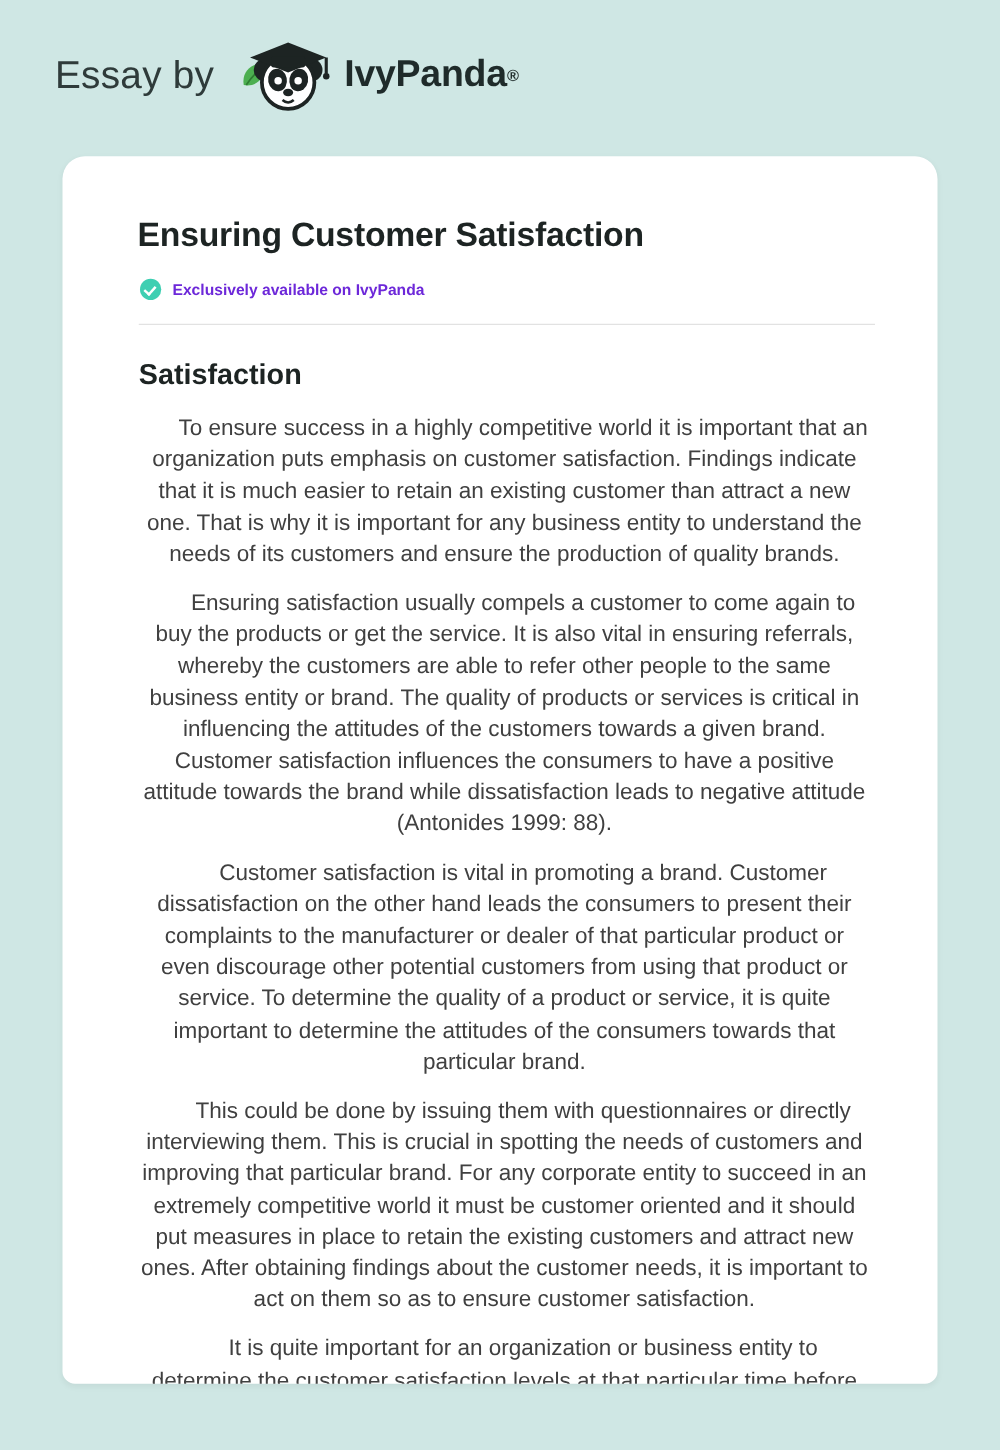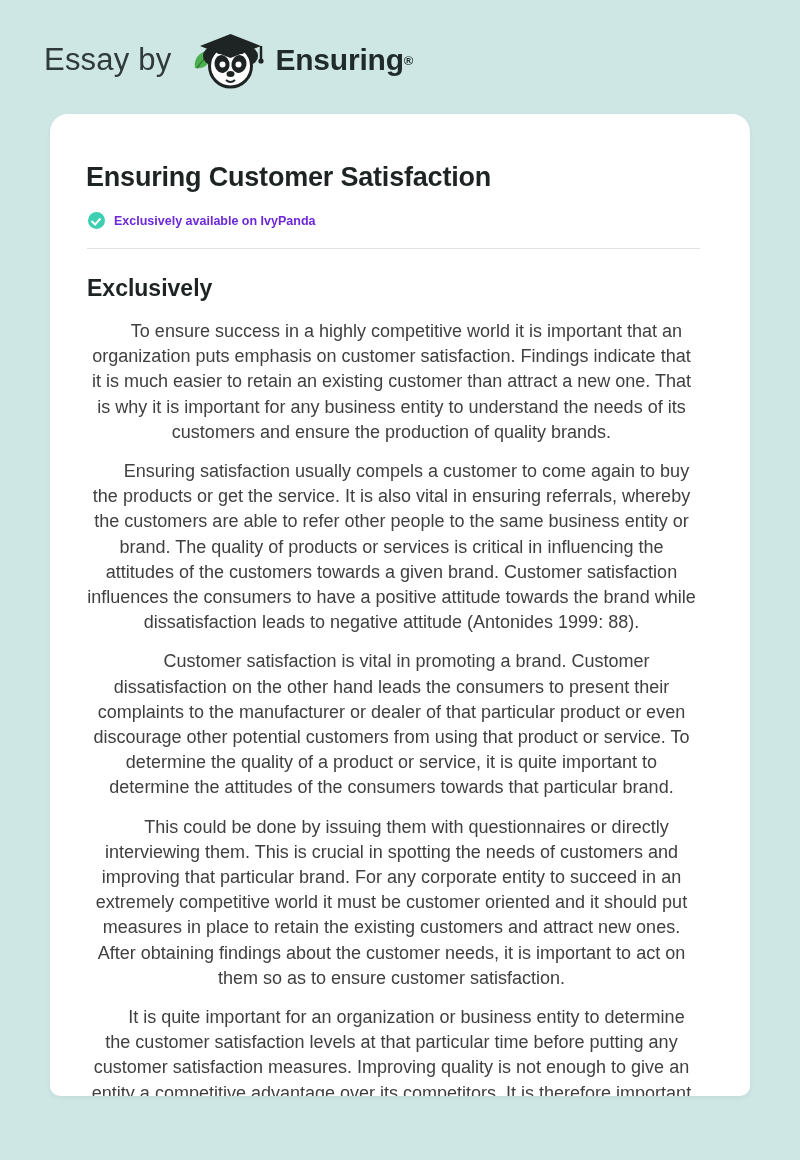--- a/index.html
+++ b/index.html
@@ -57,29 +57,29 @@
   .brand-reg {
     font-size: 13px;
     vertical-align: super;
     font-weight: bold;
     color: #1f2b2a;
   }
 
   
   .card {
     position: absolute;
-    top: 114px;
+    top: 125px;
     left: 50px;
     width: 700px;
     height: 982px;
     background: #ffffff;
     border-radius: 18px 18px 10px 10px;
     box-shadow: 0 2px 5px rgba(0,0,0,0.05);
     box-sizing: border-box;
-    padding: 28px 28px 0 14px;
+    padding: 28px 28px 0 38px;
     overflow: hidden;
   }
 
   .doc-title {
     font-size: 27px;
     font-weight: bold;
     color: #1d2423;
     margin: 20px 0 0 22px;
     letter-spacing: -0.2px;
   }
@@ -167,37 +167,37 @@
 
           <ellipse cx="43.5" cy="46" rx="4" ry="3" fill="#1d2423"></ellipse>
           <path d="M39 52 Q43.5 56 48 52" stroke="#1d2423" stroke-width="2" fill="none"></path>
 
           <path d="M13 18 L43.5 6 L74 18 L43.5 30 Z" fill="#1d2423"></path>
           <rect x="30" y="17" width="27" height="9" rx="2" fill="#1d2423"></rect>
           <path d="M74 18 L74 31" stroke="#1d2423" stroke-width="2.5"></path>
           <circle cx="74" cy="33" r="2.6" fill="#1d2423"></circle>
         </svg>
       </span>
-      <span class="brand-name">Ensuring</span>
+      <span class="brand-name">IvyPanda</span>
       <span class="brand-reg">®</span>
     </span>
   </div>
 
   <div class="card">
 
     <h1 class="doc-title">Ensuring Customer Satisfaction</h1>
 
     <div class="badge-row">
       <span class="check-icon"></span>
       <span class="badge-text">Exclusively available on IvyPanda</span>
     </div>
 
     <div class="divider"></div>
 
-    <h2 class="section-heading">Exclusively</h2>
+    <h2 class="section-heading">Satisfaction</h2>
 
     <p class="body-text first">To ensure success in a highly competitive world it is important that an organization puts emphasis on customer satisfaction. Findings indicate that it is much easier to retain an existing customer than attract a new one. That is why it is important for any business entity to understand the needs of its customers and ensure the production of quality brands.</p>
     <p class="body-text">Ensuring satisfaction usually compels a customer to come again to buy the products or get the service. It is also vital in ensuring referrals, whereby the customers are able to refer other people to the same business entity or brand. The quality of products or services is critical in influencing the attitudes of the customers towards a given brand. Customer satisfaction influences the consumers to have a positive attitude towards the brand while dissatisfaction leads to negative attitude (Antonides 1999: 88).</p>
     <p class="body-text">Customer satisfaction is vital in promoting a brand. Customer dissatisfaction on the other hand leads the consumers to present their complaints to the manufacturer or dealer of that particular product or even discourage other potential customers from using that product or service. To determine the quality of a product or service, it is quite important to determine the attitudes of the consumers towards that particular brand.</p>
     <p class="body-text">This could be done by issuing them with questionnaires or directly interviewing them. This is crucial in spotting the needs of customers and improving that particular brand. For any corporate entity to succeed in an extremely competitive world it must be customer oriented and it should put measures in place to retain the existing customers and attract new ones. After obtaining findings about the customer needs, it is important to act on them so as to ensure customer satisfaction.</p>
     <p class="body-text">It is quite important for an organization or business entity to determine the customer satisfaction levels at that particular time before putting any customer satisfaction measures. Improving quality is not enough to give an entity a competitive advantage over its competitors. It is therefore important that an organization puts less emphasis on</p>
 
   </div>
 </div>
 

